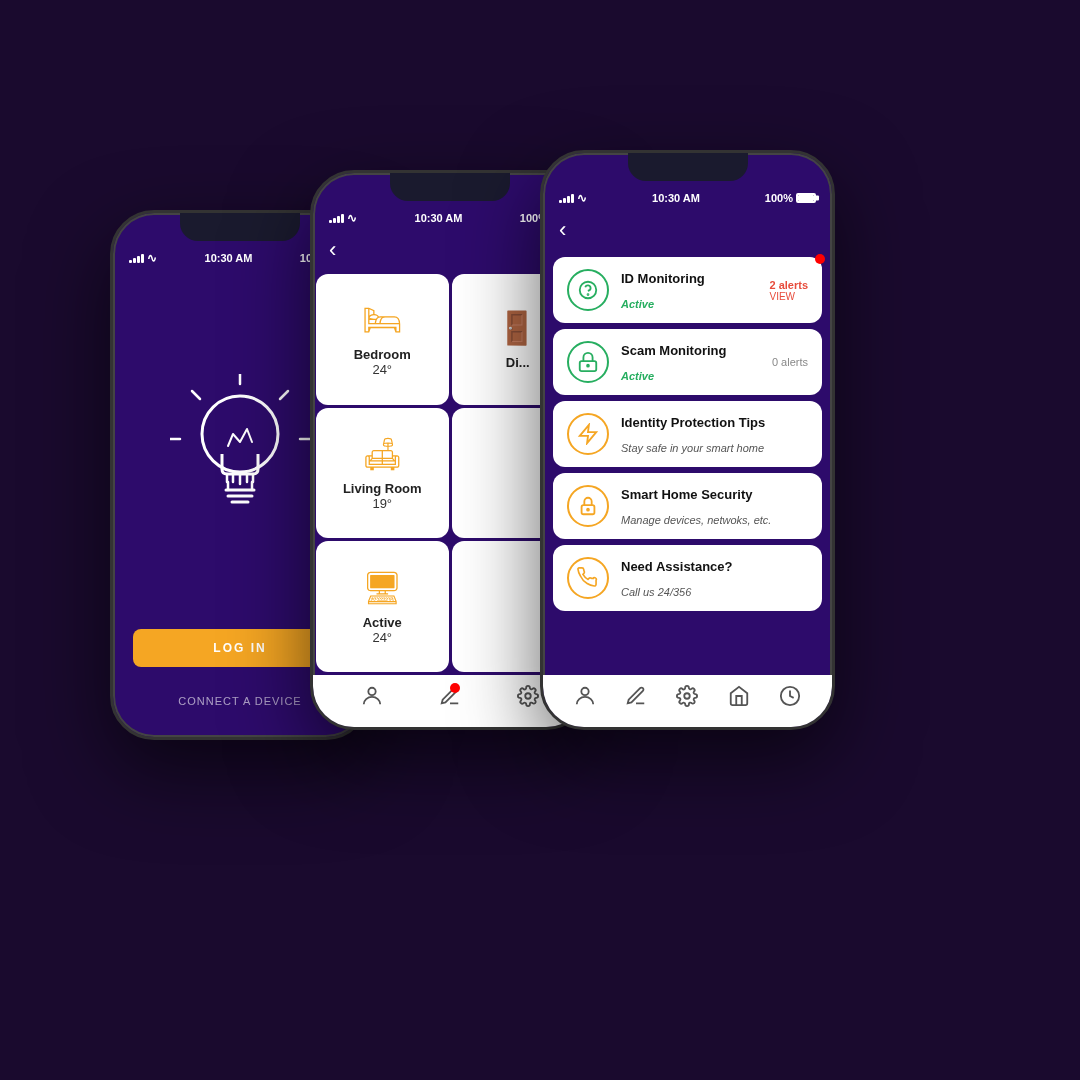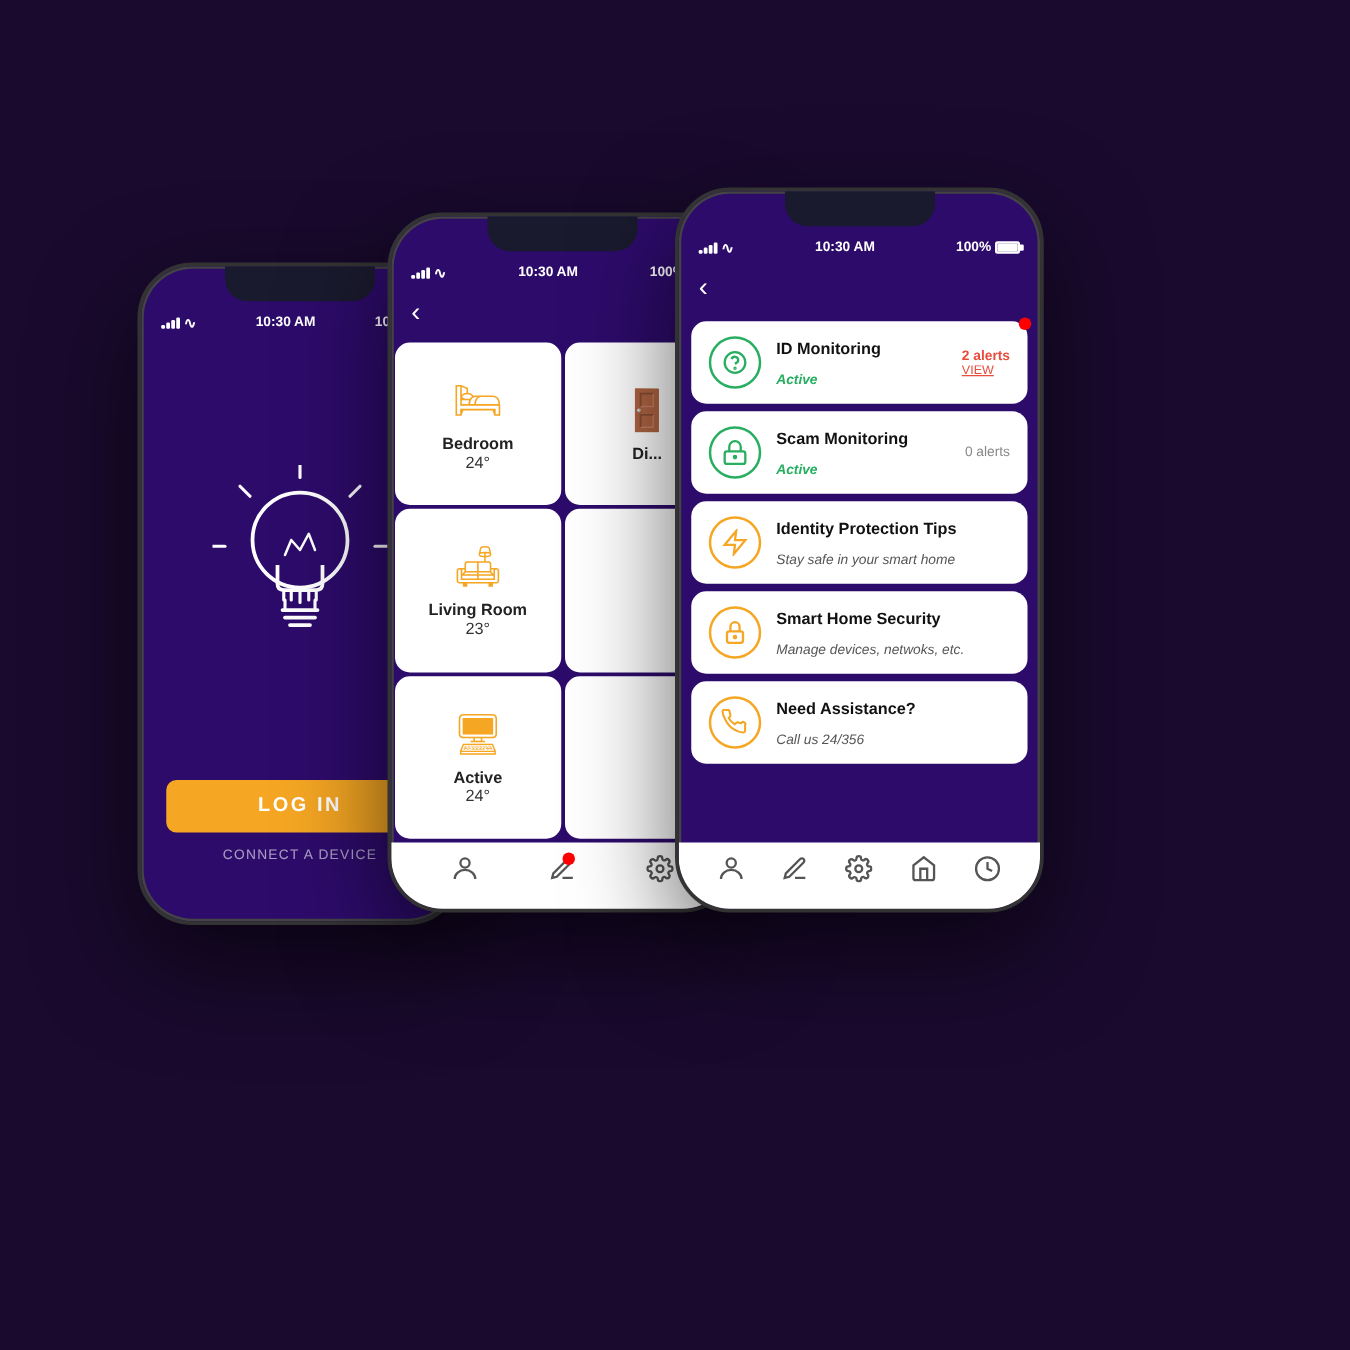--- a/index.html
+++ b/index.html
@@ -143,36 +143,36 @@
     .bulb-container {
       flex: 1;
       display: flex;
       align-items: center;
       justify-content: center;
     }
 
     .login-btn {
       background: #f5a623;
       color: white;
-      font-size: 16px;
+      font-size: 12px;
       font-weight: 800;
       letter-spacing: 2px;
       border: none;
       border-radius: 8px;
       padding: 12px 40px;
       width: 100%;
       cursor: pointer;
-      margin-bottom: 12px;
+      margin-bottom: 28px;
     }
 
     .connect-text {
       color: rgba(255,255,255,0.6);
       font-size: 11px;
       letter-spacing: 1px;
-      margin-bottom: 33px;
+      margin-bottom: 16px;
     }
 
     
     .phone-2 .screen-content {
       height: calc(100% - 55px);
       display: flex;
       flex-direction: column;
     }
 
     .back-btn {
@@ -305,21 +305,20 @@
     .alert-badge {
       font-size: 11px;
       color: #e74c3c;
       font-weight: 700;
       text-align: right;
     }
 
     .alert-view {
       font-size: 10px;
       color: #e74c3c;
-      text-decoration: underline;
       display: block;
     }
 
     .alert-zero {
       font-size: 11px;
       color: #888;
     }
 
     .red-dot-top {
       position: absolute;
@@ -441,21 +440,21 @@
           <span class="room-icon">🚪</span>
           <div>
             <div class="room-name">Di...</div>
           </div>
         </div>
 
         <div class="room-card">
           <span class="room-icon">🛋</span>
           <div>
             <div class="room-name">Living Room</div>
-            <div class="room-temp">23°</div>
+            <div class="room-temp">19°</div>
           </div>
         </div>
 
         <div class="room-card">
         </div>
 
         <div class="room-card">
           <span class="room-icon">🖥</span>
           <div>
             <div class="room-name">Active</div>

